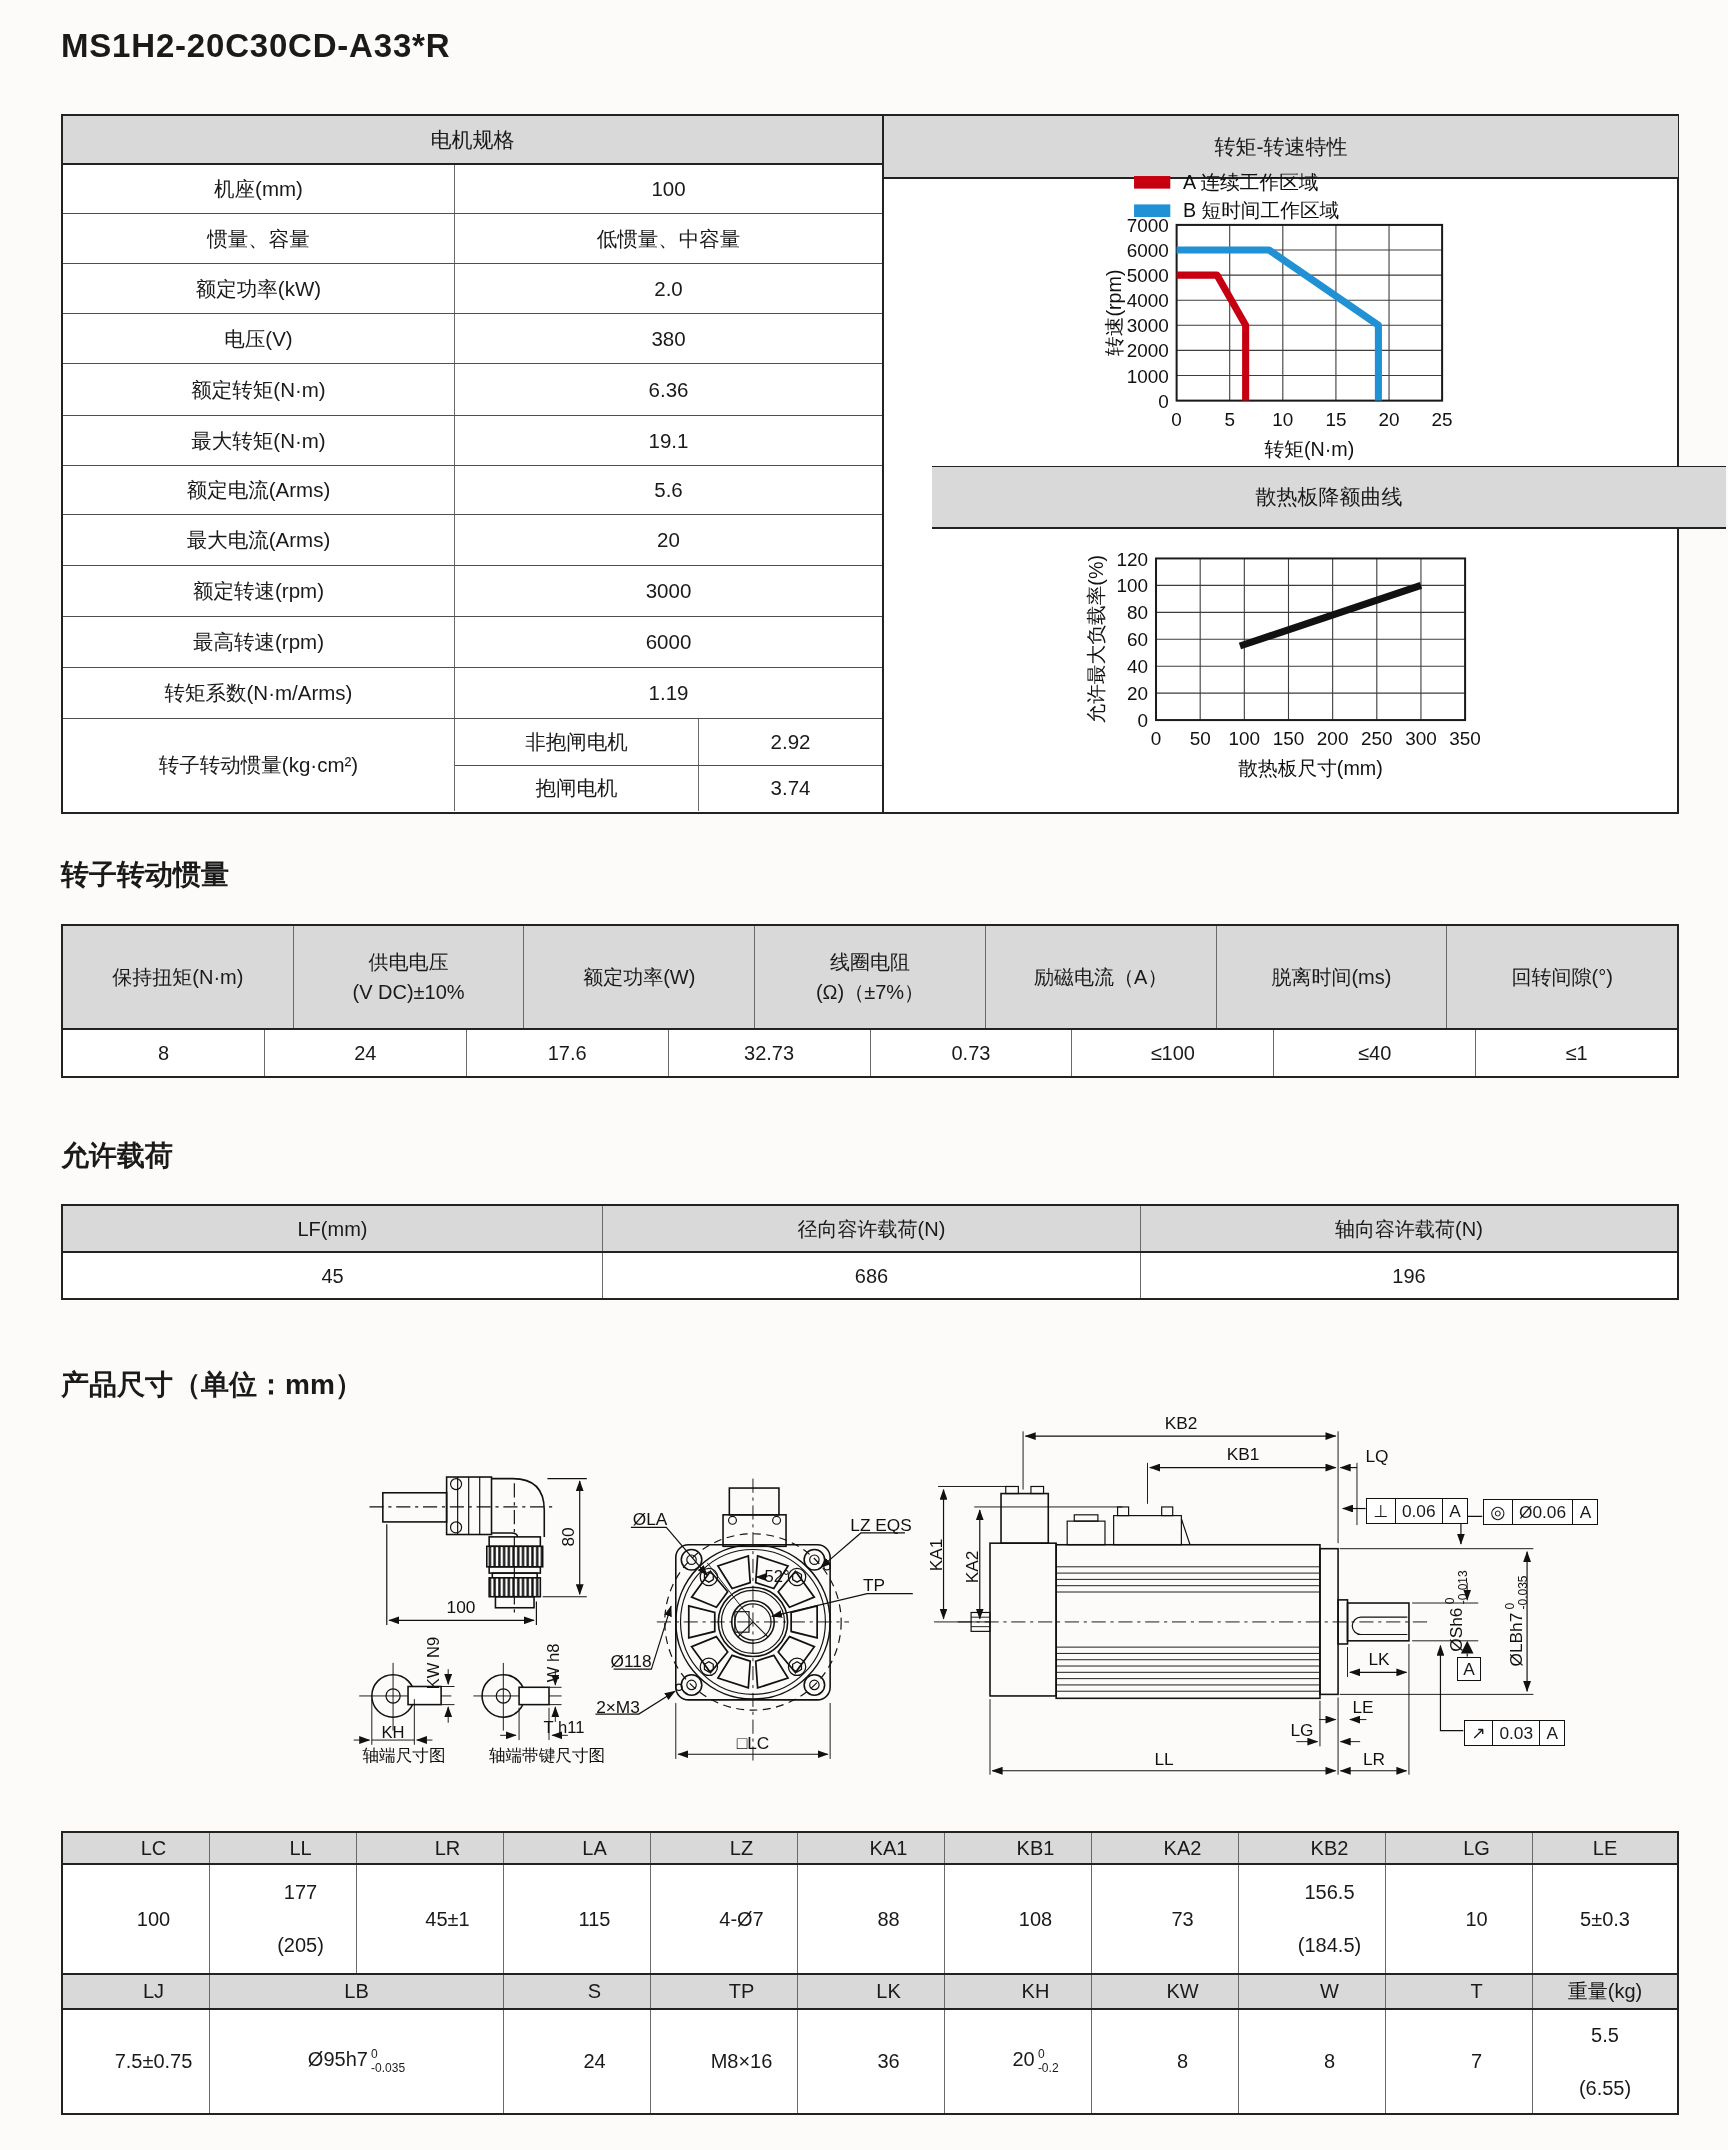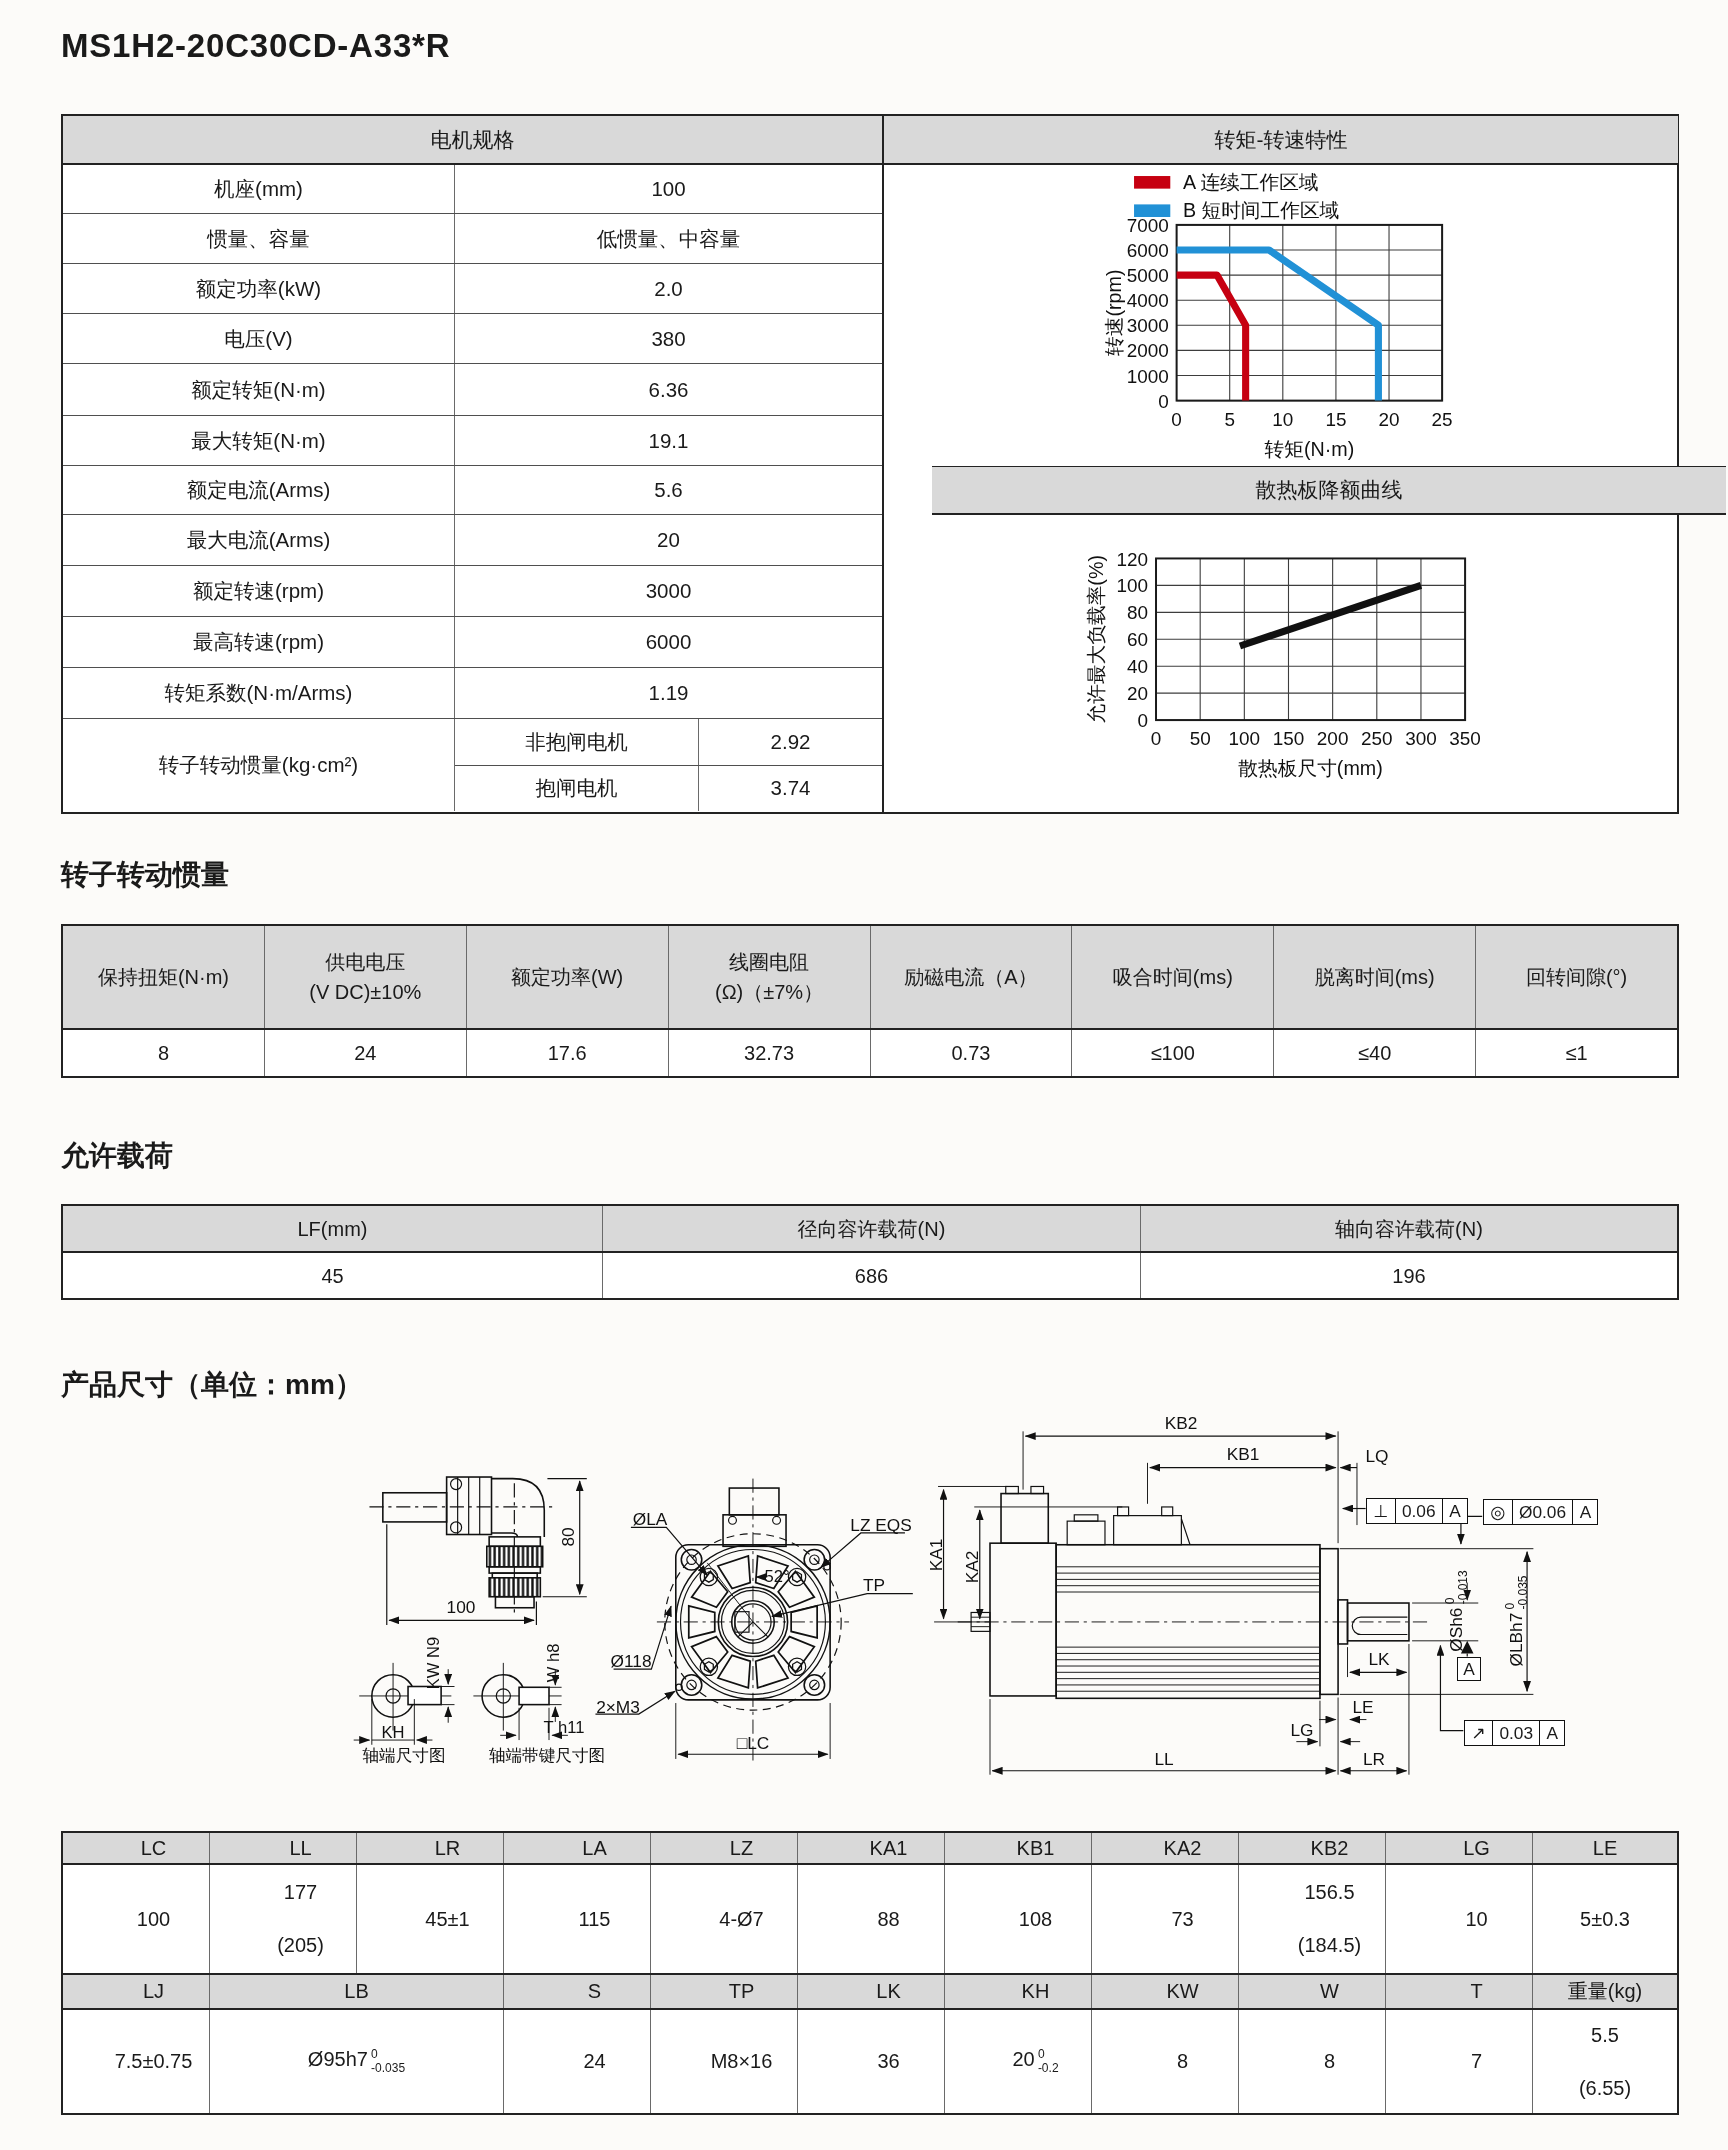--- a/index.html
+++ b/index.html
@@ -14,21 +14,21 @@
   .sr{display:flex;border-bottom:1.6px solid #4f4f4f;box-sizing:border-box;}
   .sr:last-child{border-bottom:none;}
   .sl{width:392px;display:flex;align-items:center;justify-content:center;font-size:20.5px;border-right:1.6px solid #6a6a6a;box-sizing:border-box;text-align:center;}
   .sv{flex:1;display:flex;align-items:center;justify-content:center;font-size:20.5px;text-align:center;}
   .iblock{flex:1;display:flex;flex-direction:column;}
   .isub{flex:1;display:flex;border-bottom:1.6px solid #4f4f4f;}
   .isub:last-child{border-bottom:none;}
   .iname{width:244px;display:flex;align-items:center;justify-content:center;font-size:20.5px;border-right:1.6px solid #6a6a6a;box-sizing:border-box;}
   .ival{flex:1;display:flex;align-items:center;justify-content:center;font-size:20.5px;}
   .spec-right{position:absolute;left:821px;top:0;width:794px;height:100%;}
-  .spec-right .th{position:absolute;left:0;width:100%;height:49px;}
+  .spec-right .th{position:absolute;left:0;width:100%;height:63px;}
   .spec-right svg{position:absolute;left:0;display:block;}
   svg text{font-family:"Liberation Sans",sans-serif;fill:#111;}
   .ctick{font-size:24px;}
   .caxis{font-size:25px;}
   .cleg{font-size:25px;}
 
   
   .gtable{position:absolute;left:61px;width:1618px;border:2.4px solid #222;box-sizing:border-box;background:#fff;}
   .grow{display:flex;box-sizing:border-box;}
   .gcell{display:flex;flex-direction:column;align-items:center;justify-content:center;border-right:1.6px solid #6a6a6a;box-sizing:border-box;font-size:20px;text-align:center;line-height:1.5;}
@@ -221,23 +221,20 @@
           <span class="l1">额定功率(W)</span>
         </div>
       <div class="gcell" style="flex:1">
           <span class="l1">线圈电阻</span>
           <span class="l2">(Ω)（±7%）</span>
         </div>
       <div class="gcell" style="flex:1">
           <span class="l1">励磁电流（A）</span>
         </div>
       <div class="gcell" style="flex:1">
-          <span class="l1">吸合时间(ms)</span>
-        </div>
-      <div class="gcell" style="flex:1">
           <span class="l1">脱离时间(ms)</span>
         </div>
       <div class="gcell" style="flex:1">
           <span class="l1">回转间隙(°)</span>
         </div>
     </div>
     <div class="grow" style="height:46px">
       <div class="gcell" style="flex:1">8</div>
       <div class="gcell" style="flex:1">24</div>
       <div class="gcell" style="flex:1">17.6</div>

